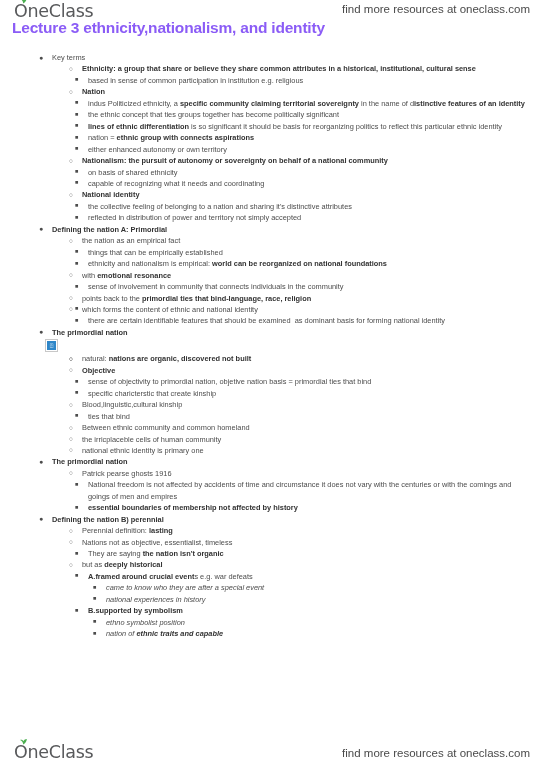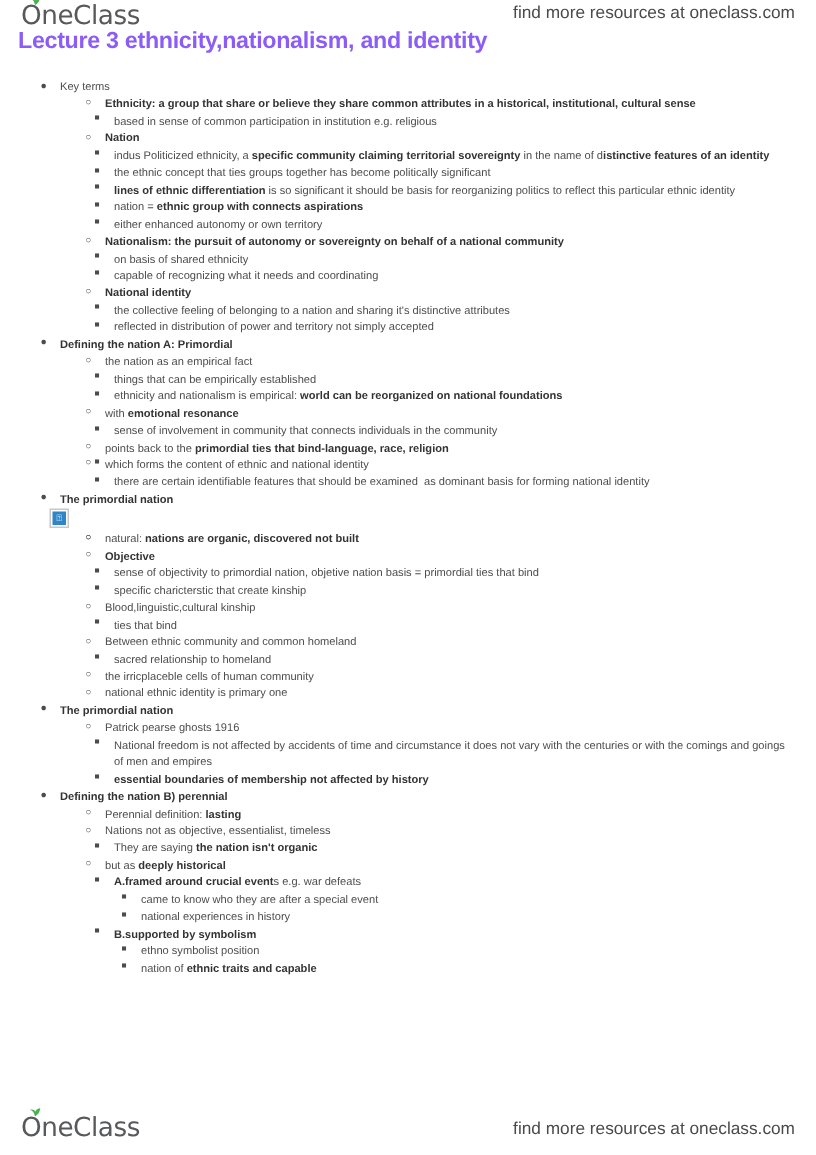--- a/index.html
+++ b/index.html
@@ -62,21 +62,21 @@
     letter-spacing: -0.2px;
     white-space: nowrap;
   }
 
   
   .outline {
     position: absolute;
     top: 52px;
     left: 0;
     right: 0;
-    padding-left: 0;
+    padding-left: 12px;
   }
   .li {
     display: block;
     position: relative;
     font-size: 7.4px;
     line-height: 11.45px;
     color: #4c4c4c;
     padding-right: 14px;
     margin: 0;
   }
@@ -91,21 +91,21 @@
     display: block;
   }
 
   
   .lvl1 { padding-left: 40px; }
   .lvl1 > .bullet { left: 27px; font-size: 7px; top: -0.5px; }
   .lvl2 { padding-left: 58px; margin-left: 12px; }
   .lvl2 > .bullet { left: 45px; font-size: 6.4px; top: -0.5px; }
   .lvl3 { padding-left: 76px; }
   .lvl3 > .bullet { left: 63px; font-size: 5.6px; top: -0.5px; }
-  .lvl4 { padding-left: 94px; }
+  .lvl4 { padding-left: 94px; font-style: italic; }
   .lvl4 > .bullet { left: 81px; font-size: 5.6px; top: -0.5px; }
 
   b, .b { font-weight: bold; color: #333333; }
 
   
   .broken-image {
     position: relative;
     margin-left: 33px;
     margin-top: 1px;
     margin-bottom: 1px;
@@ -308,24 +308,20 @@
       <span class="txt">Blood,linguistic,cultural kinship</span>
     </div>
     <div class="li lvl3">
       <span class="bullet">■</span>
       <span class="txt">ties that bind</span>
     </div>
     <div class="li lvl2">
       <span class="bullet">○</span>
       <span class="txt">Between ethnic community and common homeland</span>
     </div>
-    <div class="li lvl3">
-      <span class="bullet">■</span>
-      <span class="txt">sacred relationship to homeland</span>
-    </div>
     <div class="li lvl2">
       <span class="bullet">○</span>
       <span class="txt">the irricplaceble cells of human community</span>
     </div>
     <div class="li lvl2">
       <span class="bullet">○</span>
       <span class="txt">national ethnic identity is primary one</span>
     </div>
     <div class="li lvl1">
       <span class="bullet">●</span>

